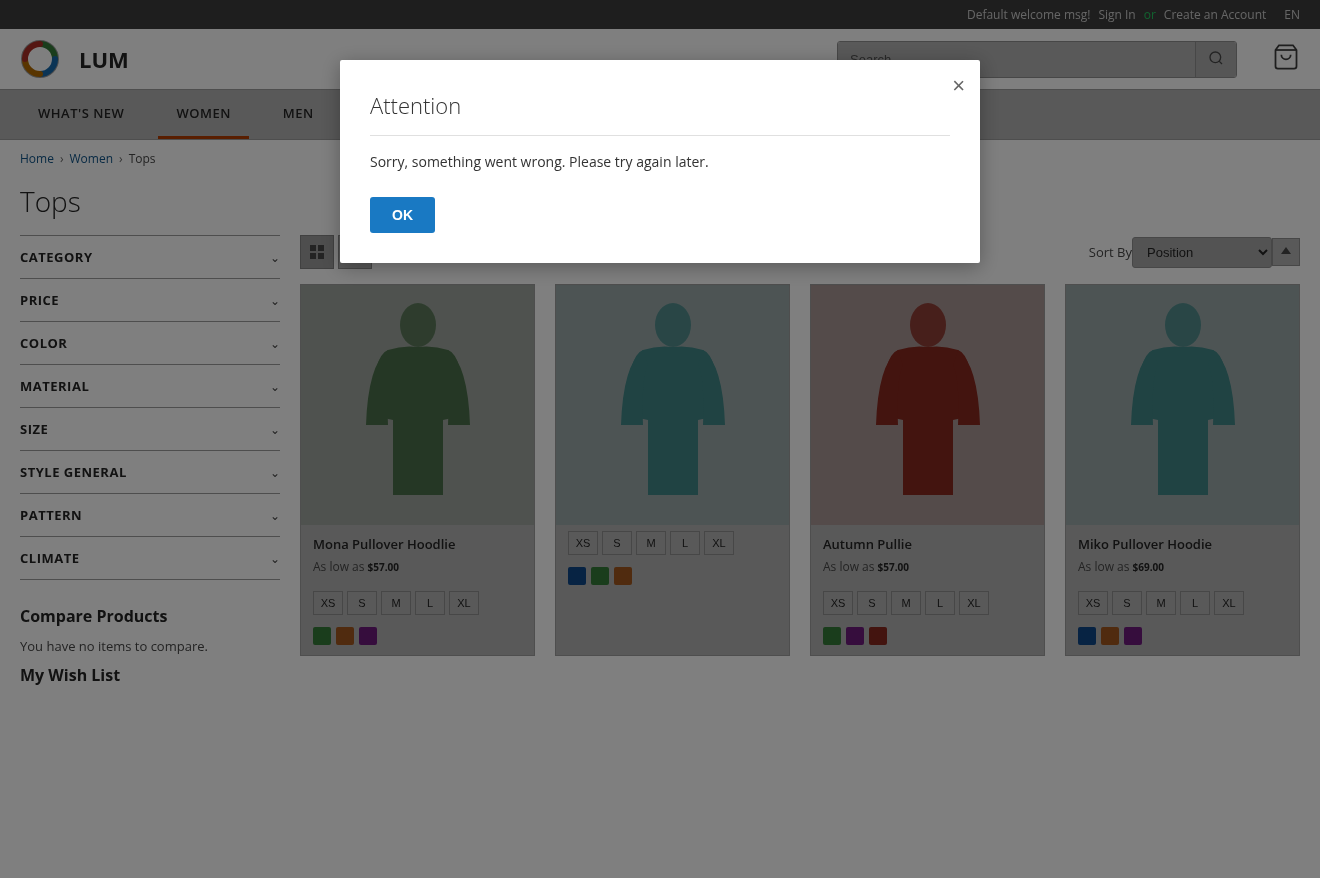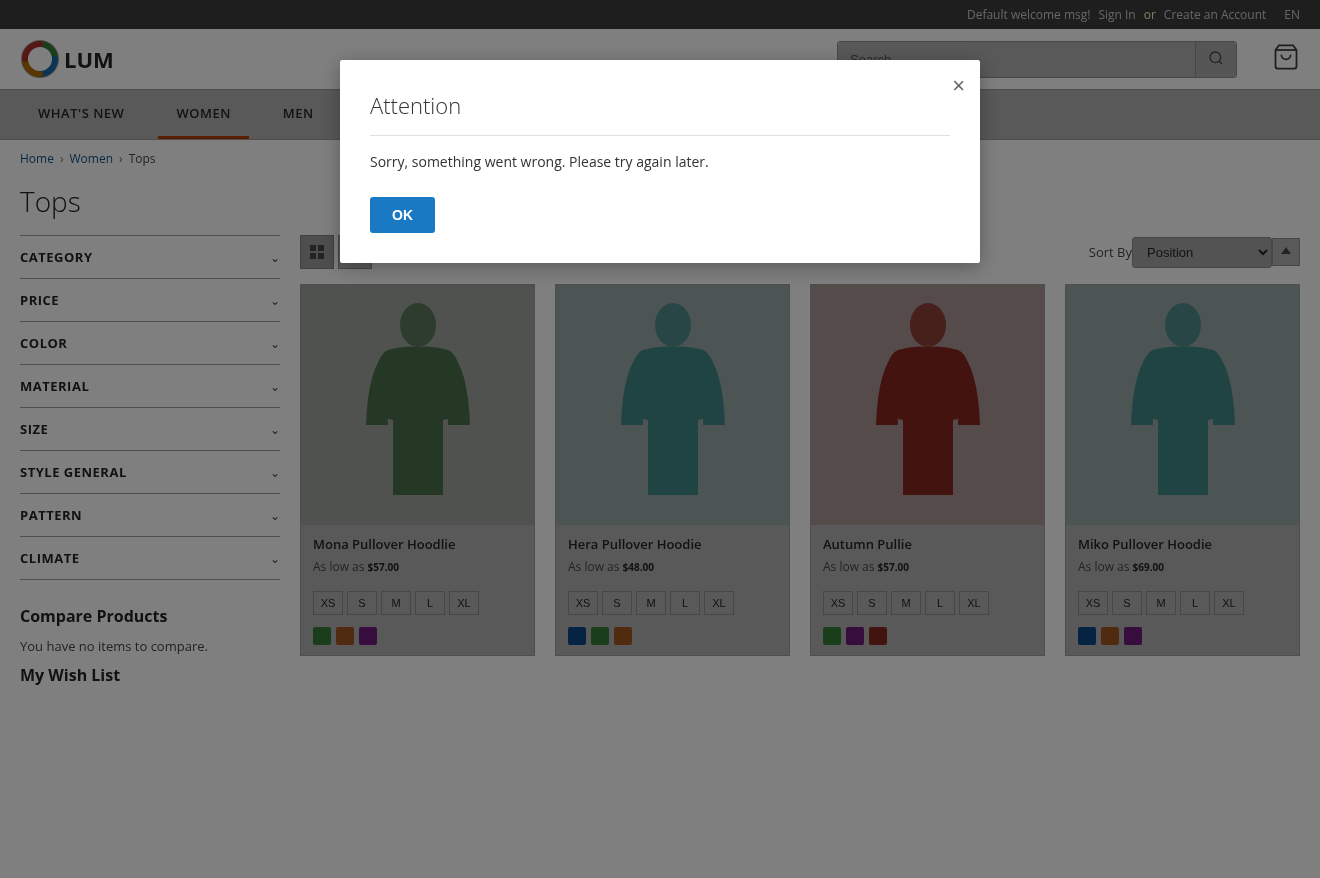--- a/index.html
+++ b/index.html
@@ -10,34 +10,34 @@
       background: #3d3d3d;
       color: #ccc;
       font-size: 12px;
       padding: 6px 20px;
       display: flex;
       justify-content: flex-end;
       align-items: center;
       gap: 8px;
     }
     .top-bar a { color: #ccc; text-decoration: none; }
-    .top-bar .sep { color: #fef9c3; }
+    .top-bar .sep { color: #22c55e; }
 
     
     .header {
       display: flex;
       align-items: center;
       padding: 10px 20px;
       border-bottom: 1px solid #e0e0e0;
       gap: 20px;
     }
     .logo {
       display: flex;
       align-items: center;
-      gap: 4px;
+      gap: 19px;
       font-size: 22px;
       font-weight: 700;
       color: #333;
       text-decoration: none;
     }
     .logo-icon {
       width: 40px;
       height: 40px;
     }
     .header-search {
@@ -550,24 +550,20 @@
               <svg width="120" height="220" viewBox="0 0 120 220" style="display:block;">
 
       <ellipse cx="60" cy="30" rx="18" ry="22" fill="#5bbfbfcc"></ellipse>
 
       <path d="M30 55 Q15 60 12 120 L35 125 L35 200 L85 200 L85 125 L108 120 Q105 60 90 55 Q75 50 60 52 Q45 50 30 55 Z" fill="#5bbfbf"></path>
 
       <path d="M30 55 Q10 70 8 130 L30 130 Q28 85 35 70 Z" fill="#5bbfbf"></path>
       <path d="M90 55 Q110 70 112 130 L90 130 Q92 85 85 70 Z" fill="#5bbfbf"></path>
     </svg>
             </div>
-            <div class="product-info">
-      <div class="product-name">Hera Pullover Hoodie</div>
-      <div class="product-price">As low as <strong>$48.00</strong></div>
-    </div>
             <div class="size-options">
               <button class="size-btn">XS</button>
               <button class="size-btn">S</button>
               <button class="size-btn">M</button>
               <button class="size-btn">L</button>
               <button class="size-btn">XL</button>
             </div>
             <div class="color-options">
               <div class="color-swatch" style="background: rgb(21, 101, 192);"></div>
               <div class="color-swatch" style="background: rgb(76, 175, 80);"></div>

